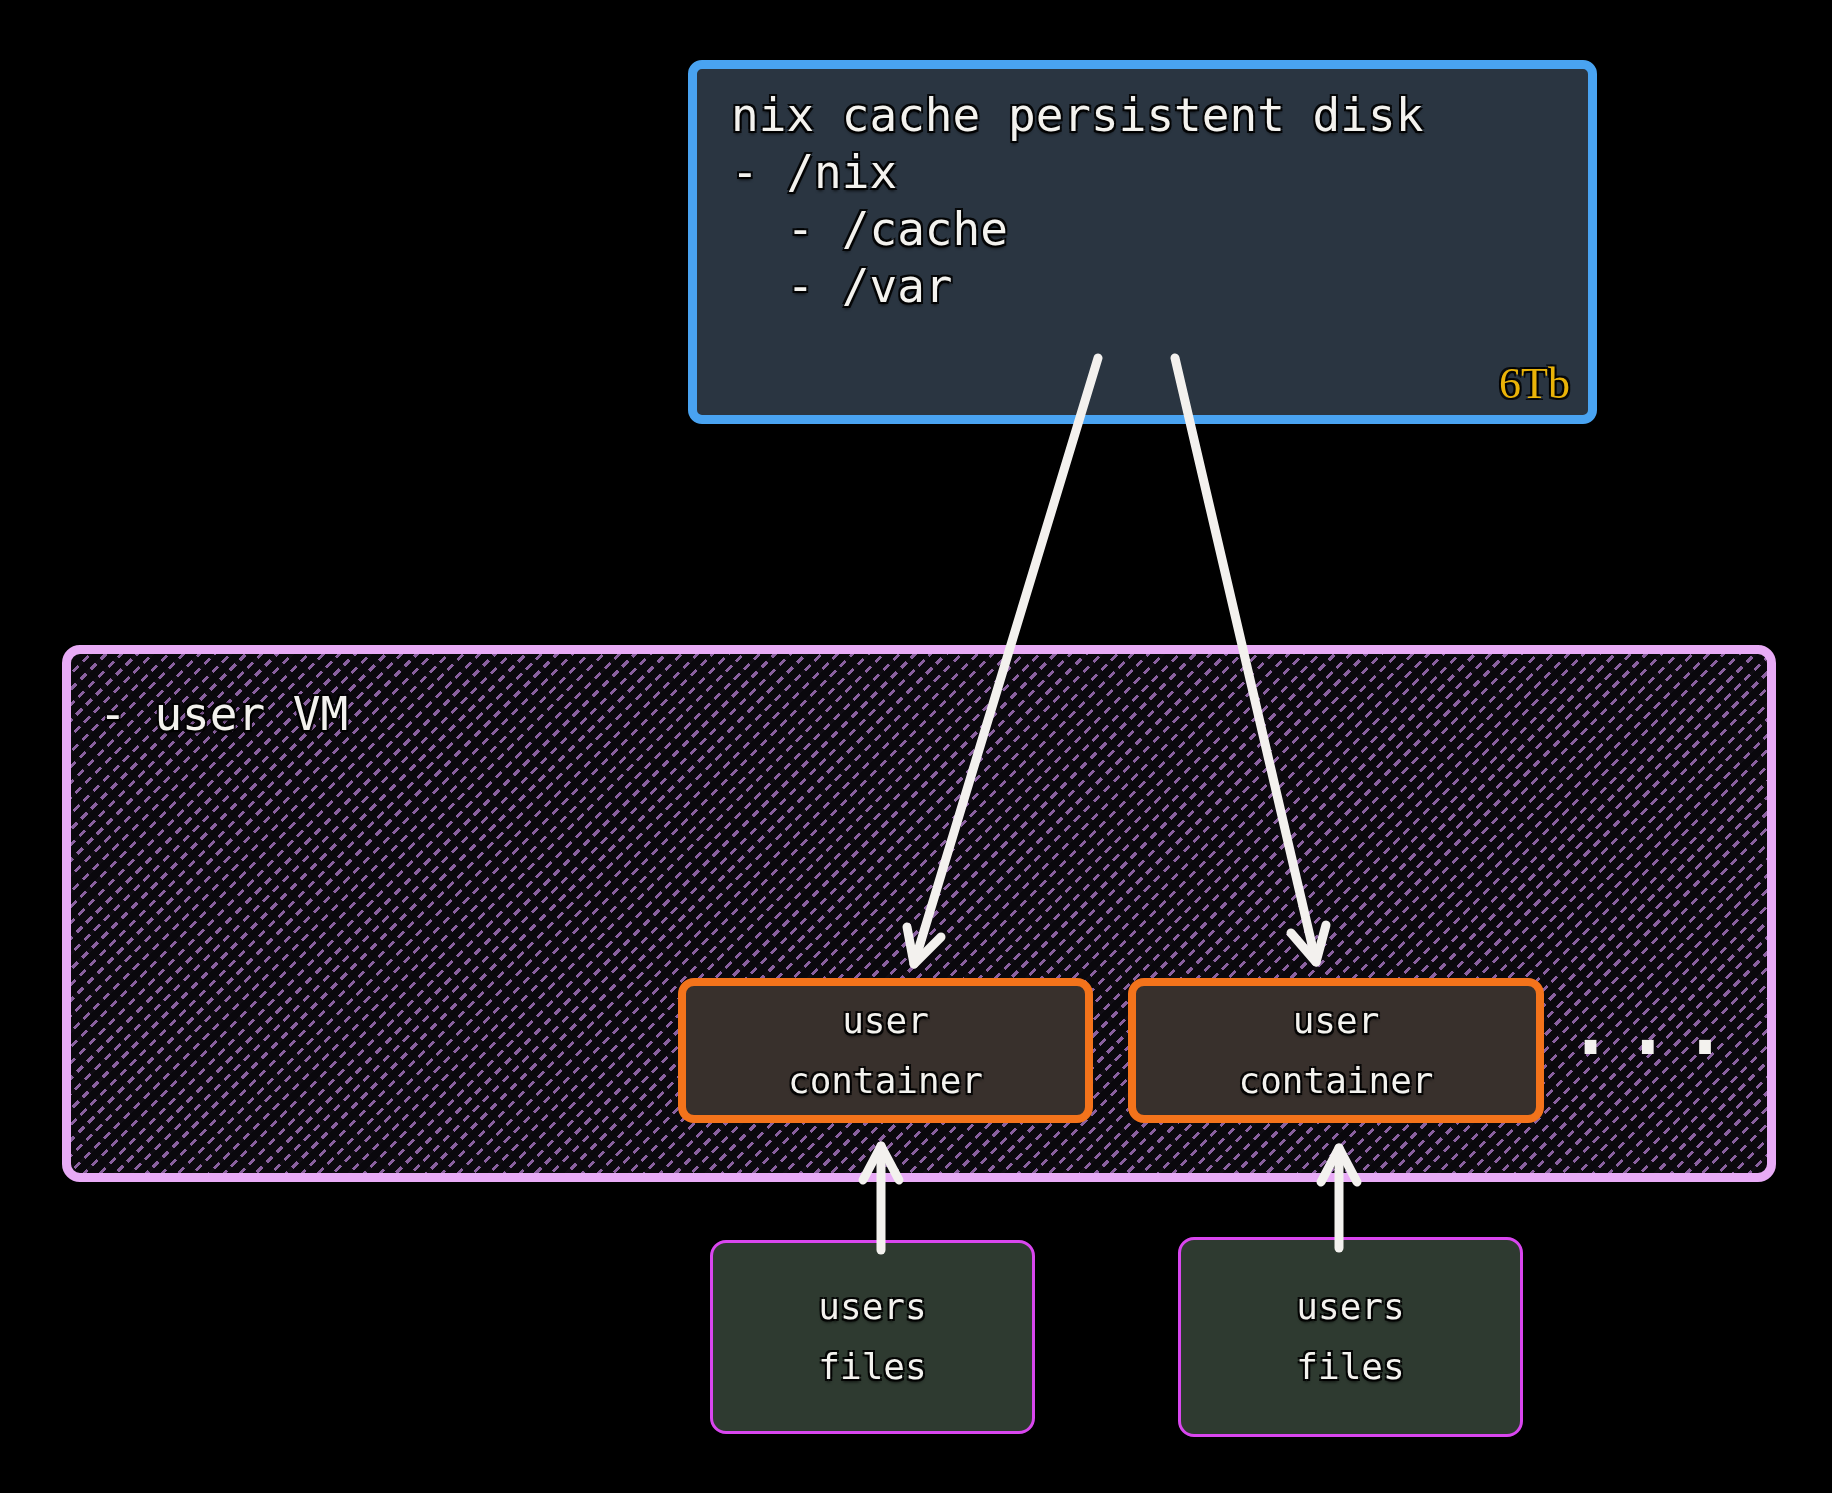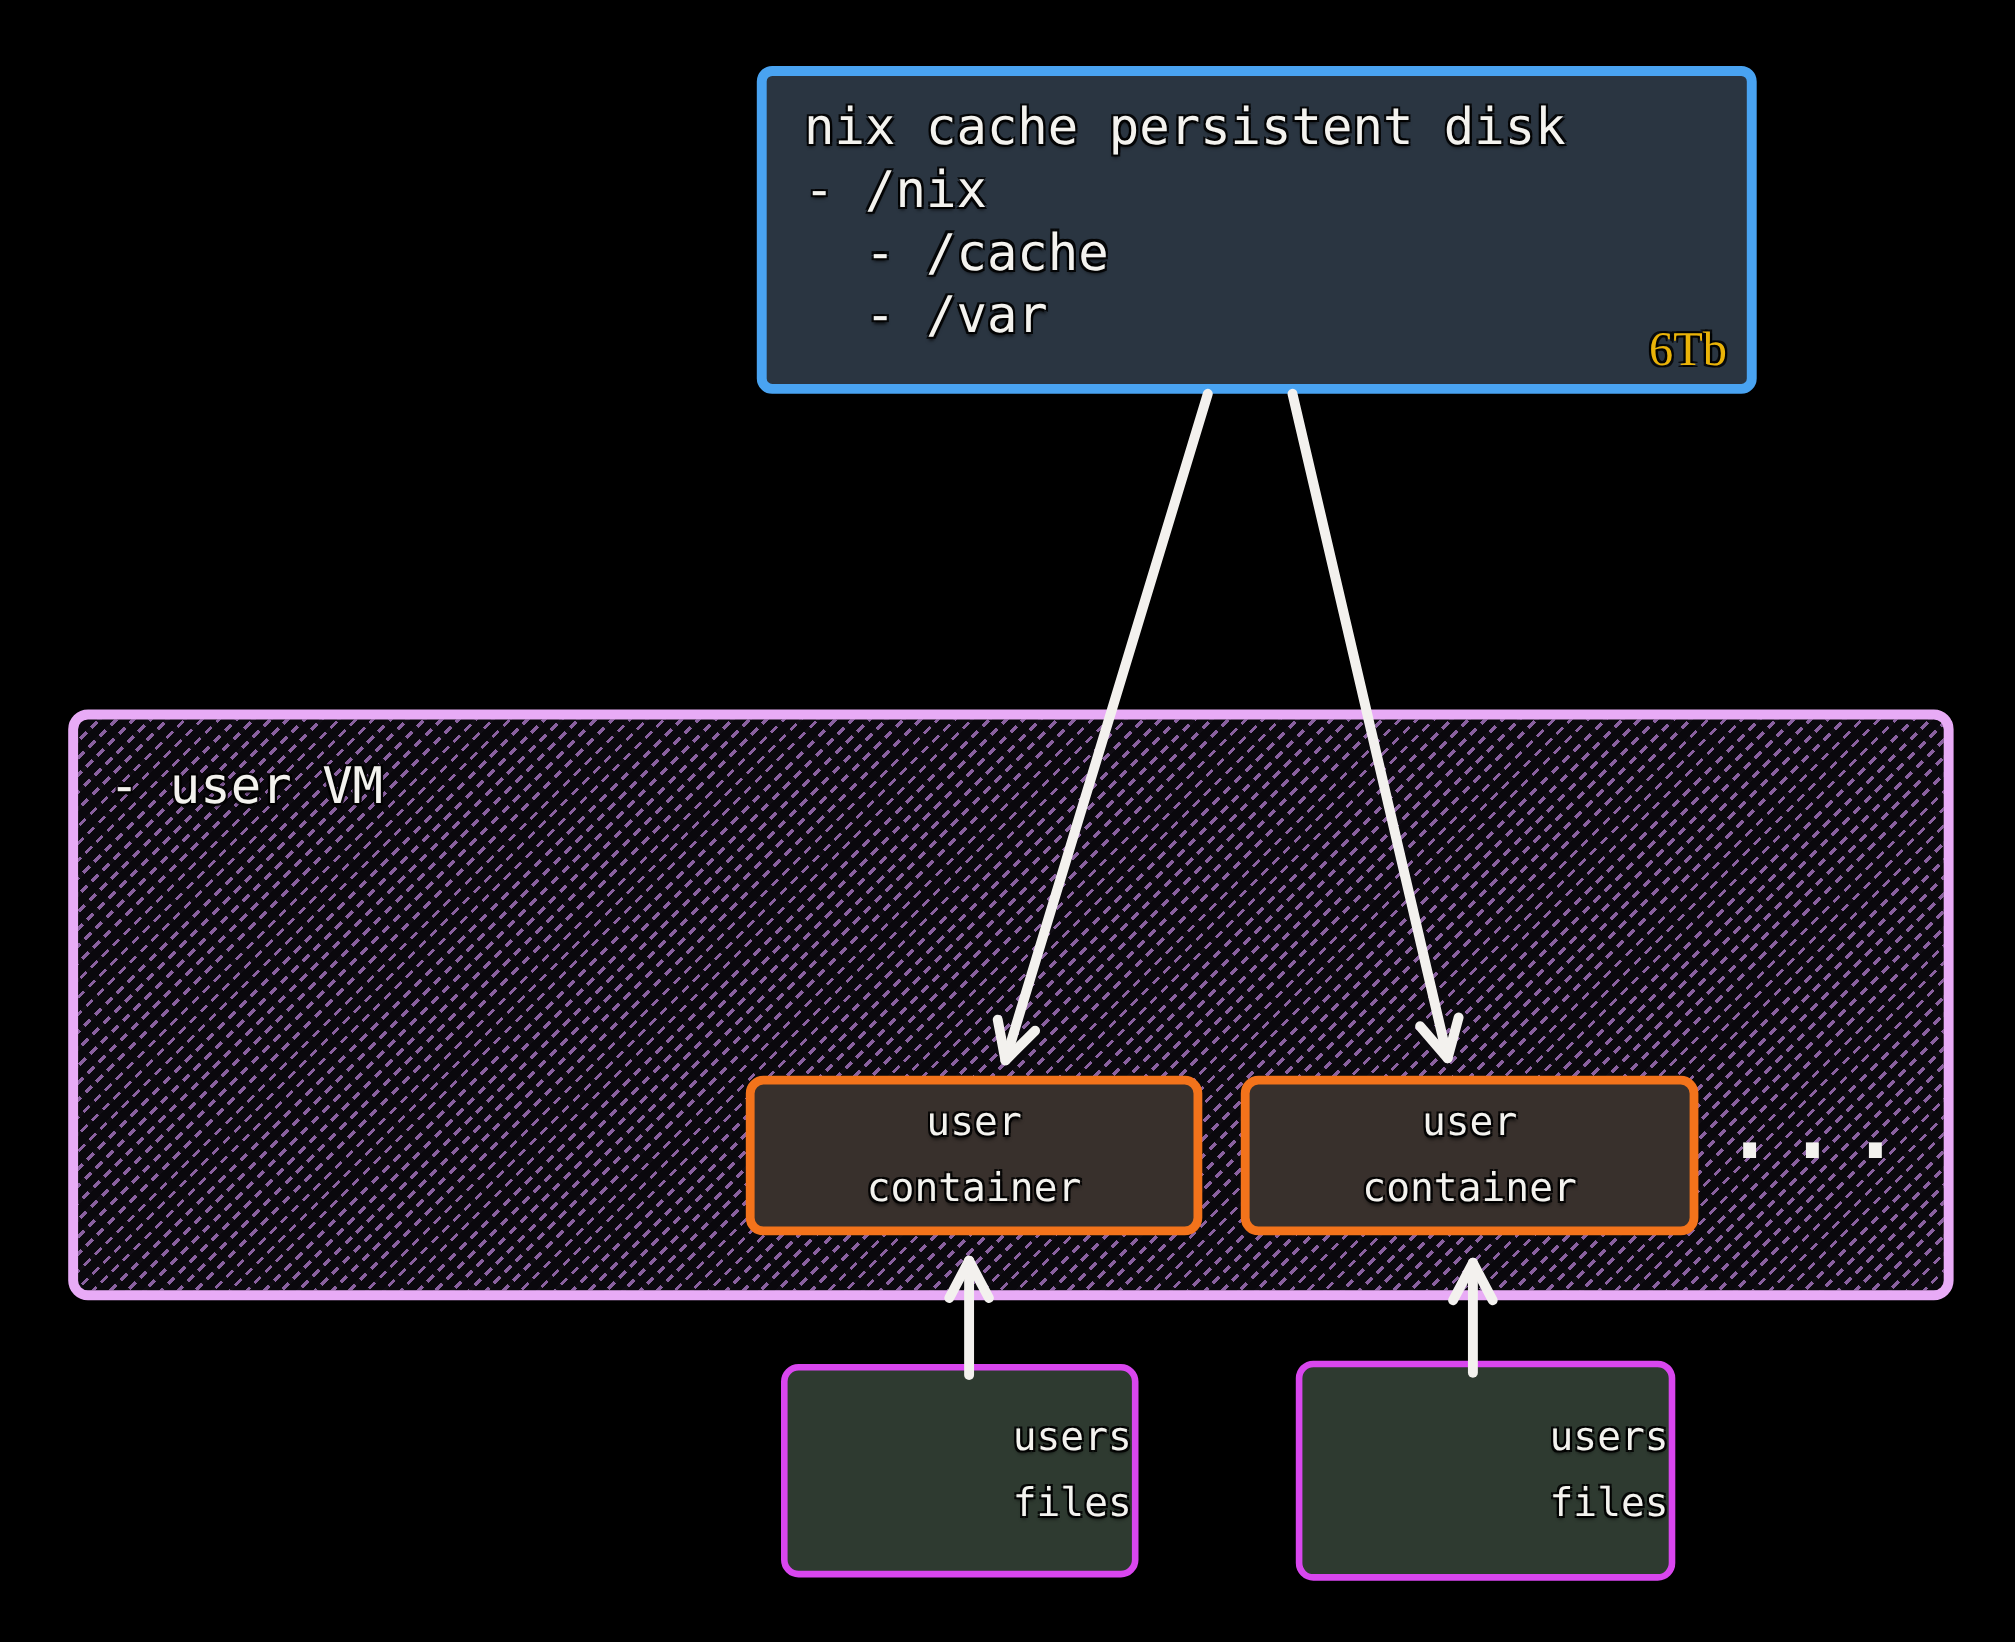--- a/index.html
+++ b/index.html
@@ -20,21 +20,21 @@
       -2px -2px 0 rgba(0,0,0,0.85),
        2px -2px 0 rgba(0,0,0,0.85),
       -2px  2px 0 rgba(0,0,0,0.85),
        2px  2px 0 rgba(0,0,0,0.85),
        0 3px 3px rgba(0,0,0,0.7);
   }
   
   .disk-box {
     position: absolute;
     left: 688px; top: 60px;
-    width: 909px; height: 298px;
+    width: 909px; height: 364px;
     box-sizing: border-box;
     background: #2a3541;
     border: 9px solid #49a3f1;
     border-radius: 14px;
     padding: 18px 20px 12px 34px;
   }
   .disk-capacity {
     position: absolute;
     right: 18px; bottom: 6px;
     font-family: Liberation Serif, serif;
@@ -84,25 +84,25 @@
     line-height: 95px;
     color: #f3f2ee;
     letter-spacing: 0;
     text-shadow: none;
   }
   
   .files-box {
     position: absolute;
     box-sizing: border-box;
     background: #2e3a30;
-    border: 6px solid #d946ef;
+    border: 3px solid #d946ef;
     border-radius: 16px;
     display: flex;
     align-items: center;
-    justify-content: flex-end;
+    justify-content: center;
   }
   .fb-1 { left: 710px;  top: 1240px; width: 325px; height: 194px; }
   .fb-2 { left: 1178px; top: 1237px; width: 345px; height: 200px; }
   
   .arrows {
     position: absolute;
     left: 0; top: 0;
     pointer-events: none;
   }
   .arrow-stroke {

